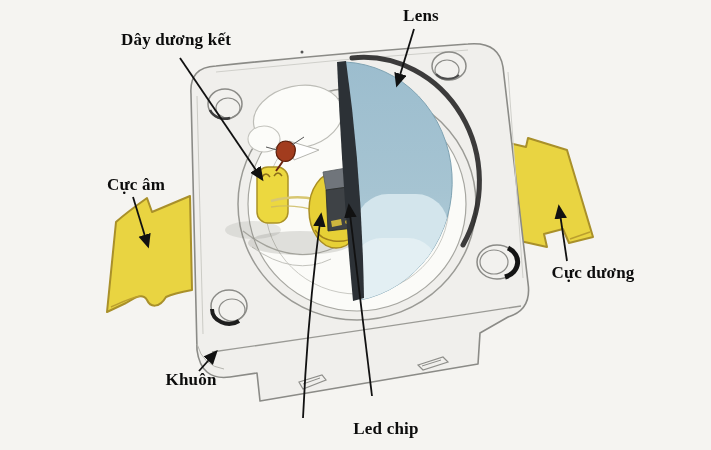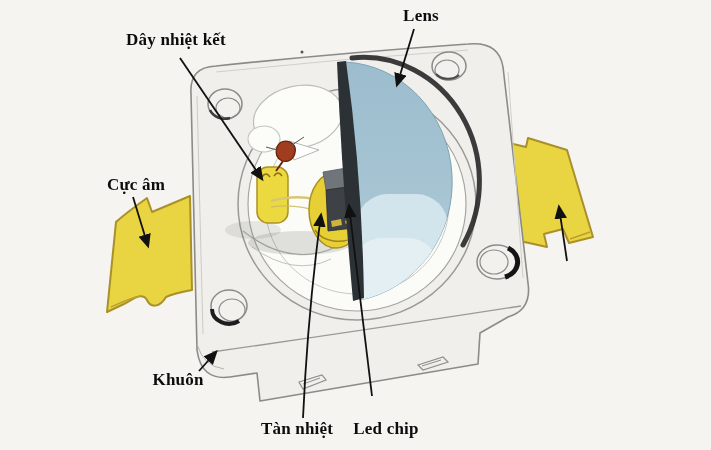--- a/index.html
+++ b/index.html
@@ -145,18 +145,18 @@
       <path d="M 414,29 L 397,85" marker-end="url(#ah)"></path>
       <path d="M 133,197 L 148,246" marker-end="url(#ah)"></path>
       <path d="M 567,261 L 559,207" marker-end="url(#ah)"></path>
       <path d="M 199,371 L 216,352" marker-end="url(#ah)"></path>
       <path d="M 303,418 Q 308,310 321,215" marker-end="url(#ah)"></path>
       <path d="M 372,396 L 349,206" marker-end="url(#ah)"></path>
     </g>
   </svg>
 
   <div class="lbl" style="left:421px;top:7px">Lens</div>
-  <div class="lbl" style="left:176px;top:31px">Dây nhiệt kết</div>
+  <div class="lbl" style="left:176px;top:31px">Dây dương kết</div>
   <div class="lbl" style="left:136px;top:176px">Cực âm</div>
-  <div class="lbl" style="left:178px;top:371px">Khuôn</div>
-  <div class="lbl" style="left:297px;top:420px">Tàn nhiệt</div>
+  <div class="lbl" style="left:593px;top:264px">Cực dương</div>
+  <div class="lbl" style="left:191px;top:371px">Khuôn</div>
   <div class="lbl" style="left:386px;top:420px">Led chip</div>
 </div>
 
 </body></html>

